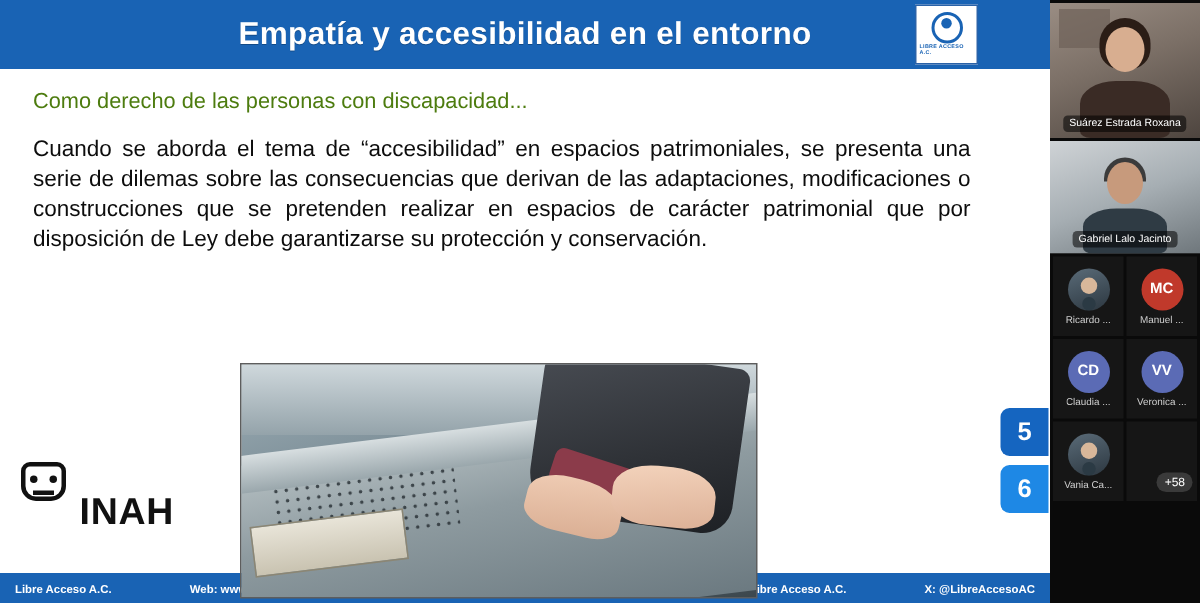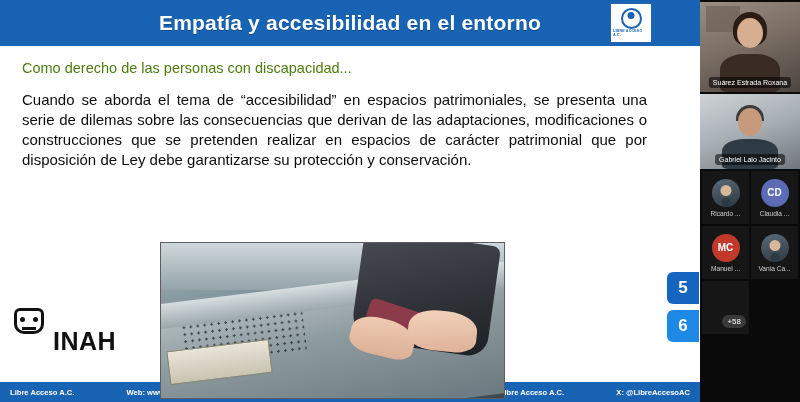--- a/index.html
+++ b/index.html
@@ -450,29 +450,33 @@
     </div>
 
     <div class="avatar-grid">
 
       <div class="avcell">
         <div class="avatar photo-av"></div>
         <div class="avname">Ricardo ...</div>
       </div>
 
       <div class="avcell">
+        <div class="avatar" style="background:#c0392b">MC</div>
+        <div class="avname">Manuel ...</div>
+      </div>
+
+      <div class="avcell">
         <div class="avatar" style="background:#5b6bb5">CD</div>
         <div class="avname">Claudia ...</div>
       </div>
 
       <div class="avcell">
-        <div class="avatar" style="background:#c0392b">MC</div>
-        <div class="avname">Manuel ...</div>
-      </div>
-
+        <div class="avatar" style="background:#5b6bb5">VV</div>
+        <div class="avname">Veronica ...</div>
+      </div>
 
       <div class="avcell">
         <div class="avatar photo-av"></div>
         <div class="avname">Vania Ca...</div>
       </div>
 
       <div class="avcell">
         <div class="more-badge">+58</div>
       </div>
 

